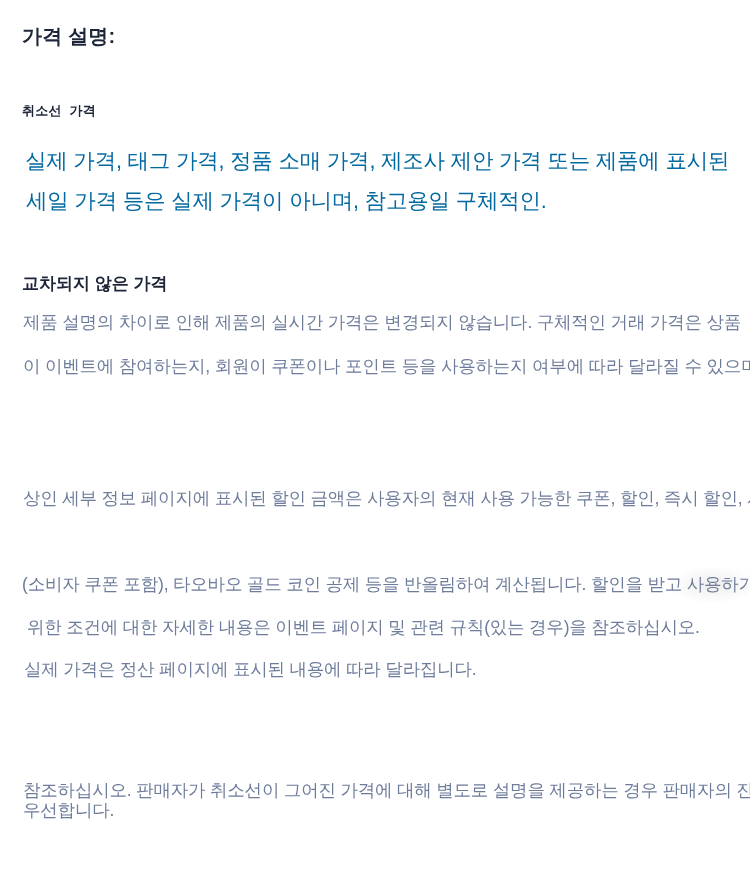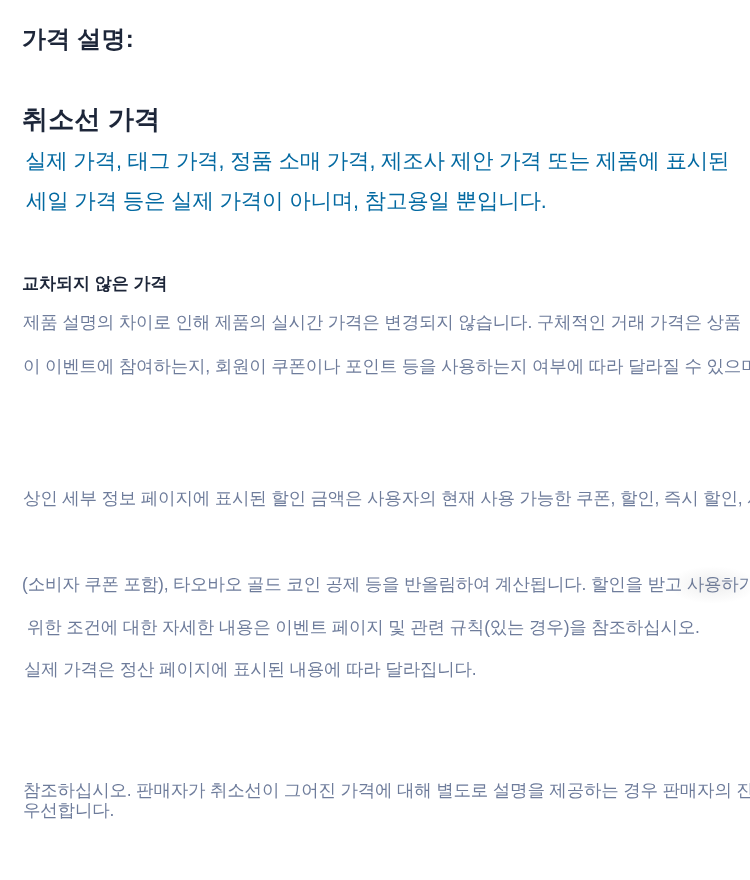--- a/index.html
+++ b/index.html
@@ -10,30 +10,31 @@
   .page {
     position: relative;
     width: 750px;
     height: 880px;
     background: #ffffff;
     overflow: hidden;
     font-family: "Liberation Sans", sans-serif;
   }
   .abs { position: absolute; margin: 0; line-height: 1.22; white-space: nowrap; }
   .h1 {
-    font-size: 24px;
+    font-size: 20px;
     font-weight: 700;
     color: #1d2639;
     letter-spacing: 0.2px;
   }
   .h2 {
-    font-size: 26px;
+    font-size: 13px;
     font-weight: 700;
     color: #1d2639;
     letter-spacing: 0.2px;
+    font-family: Liberation Mono, monospace;
   }
   .h3 {
     font-size: 17px;
     font-weight: 700;
     color: #1d2639;
   }
   .big-line {
     font-size: 21.5px;
     font-weight: 500;
     color: #0369a1;
@@ -58,21 +59,21 @@
 </head>
 <body>
 
 <div class="page">
 
   <h1 class="abs h1" style="left:22px; top:24px;">가격 설명:</h1>
 
   <h2 class="abs h2" style="left:22px; top:104px;">취소선 가격</h2>
 
   <p class="abs big-line" style="left:25px; top:148px;">실제 가격, 태그 가격, 정품 소매 가격, 제조사 제안 가격 또는 제품에 표시된</p>
-  <p class="abs big-line" style="left:26px; top:188px;">세일 가격 등은 실제 가격이 아니며, 참고용일 뿐입니다.</p>
+  <p class="abs big-line" style="left:26px; top:188px;">세일 가격 등은 실제 가격이 아니며, 참고용일 구체적인.</p>
 
   <h3 class="abs h3" style="left:22px; top:274px;">교차되지 않은 가격</h3>
 
   <p class="abs body-line" style="left:23px; top:312px;text-align:right;">제품 설명의 차이로 인해 제품의 실시간 가격은 변경되지 않습니다. 구체적인 거래 가격은 상품</p>
   <p class="abs body-line" style="left:23px; top:356px;">이 이벤트에 참여하는지, 회원이 쿠폰이나 포인트 등을 사용하는지 여부에 따라 달라질 수 있으며, 최종</p>
 
   <p class="abs body-line" style="left:23px; top:488px;">상인 세부 정보 페이지에 표시된 할인 금액은 사용자의 현재 사용 가능한 쿠폰, 할인, 즉시 할인, 사용자</p>
   <p class="abs body-line" style="left:22px; top:574px;">(소비자 쿠폰 포함), 타오바오 골드 코인 공제 등을 반올림하여 계산됩니다. 할인을 받고 사용하기</p>
   <p class="abs body-line" style="left:27px; top:617px;">위한 조건에 대한 자세한 내용은 이벤트 페이지 및 관련 규칙(있는 경우)을 참조하십시오.</p>
   <p class="abs body-line" style="left:24px; top:659px;">실제 가격은 정산 페이지에 표시된 내용에 따라 달라집니다.</p>

